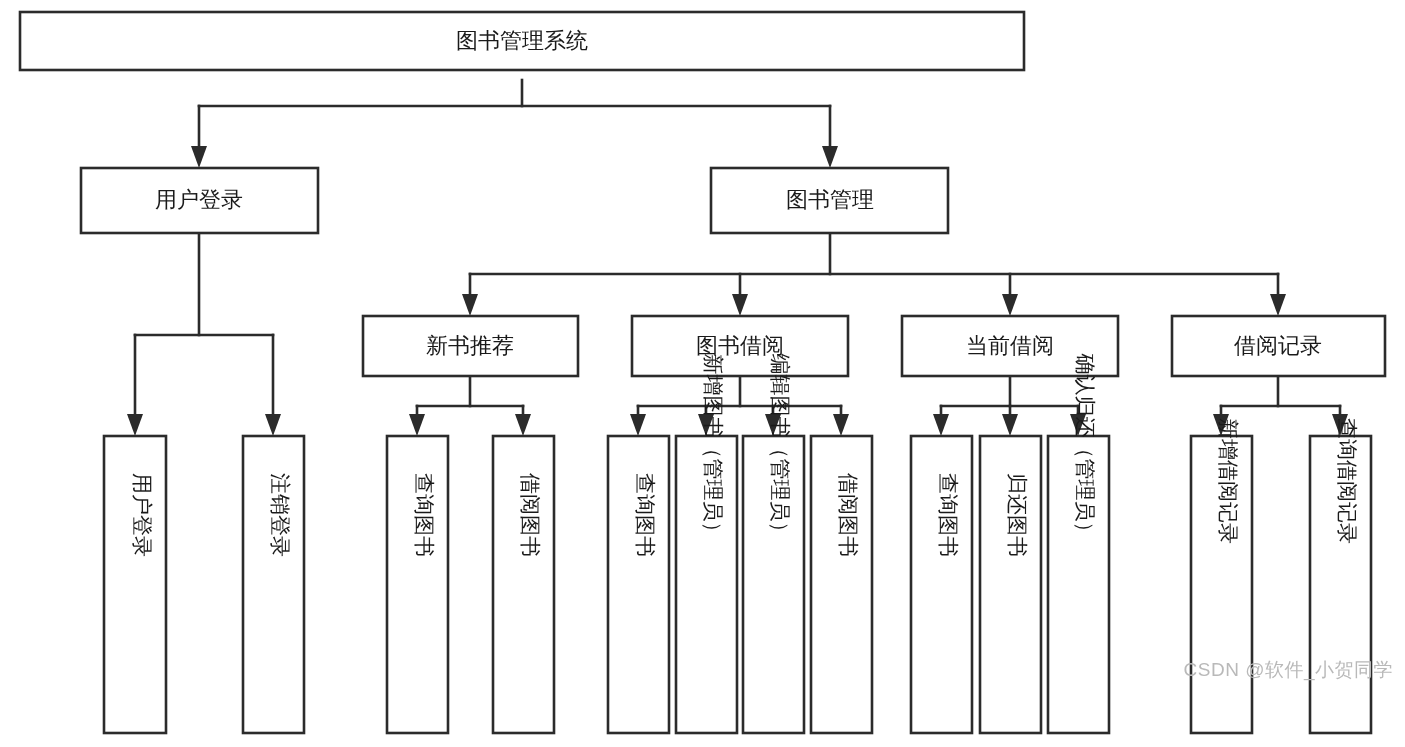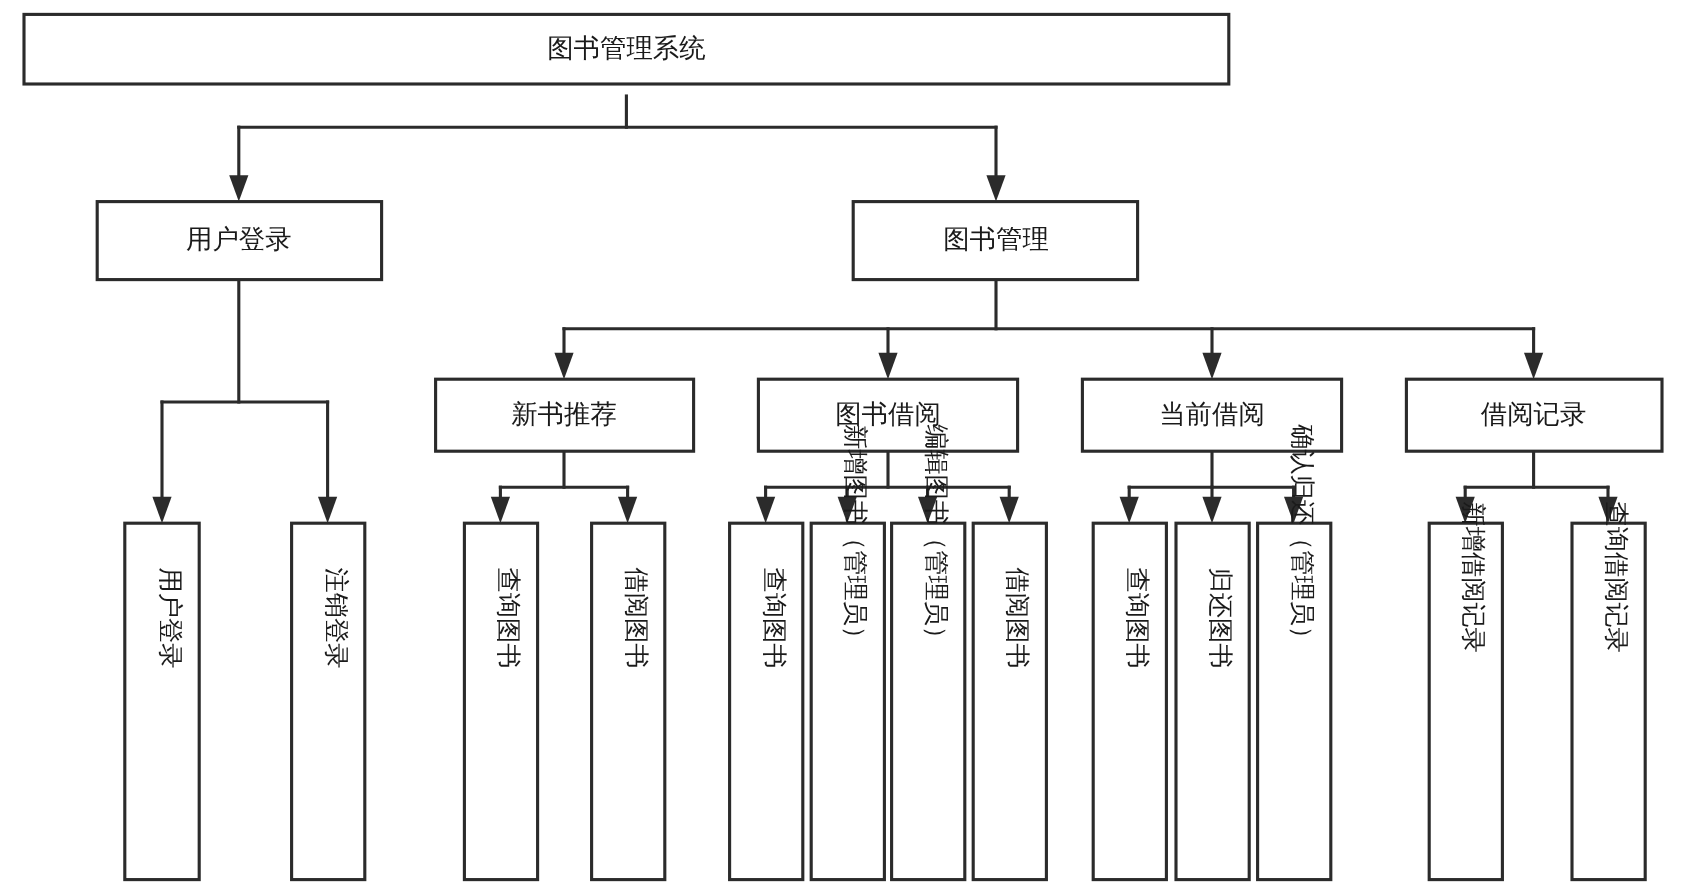--- a/index.html
+++ b/index.html
@@ -242,14 +242,15 @@
       <text class="node-label-v" x="1221" y="481" transform="rotate(90 1221 481)">新增借阅记录</text>
     </g>
 
     <g>
       <rect class="node-box" x="1310" y="436" width="61" height="297"></rect>
       <text class="node-label-v" x="1340" y="481" transform="rotate(90 1340 481)">查询借阅记录</text>
     </g>
 
   </svg>
 
+  <div class="watermark-text">CSDN @软件_小贺同学</div>
 
 </div>
 
 </body></html>

